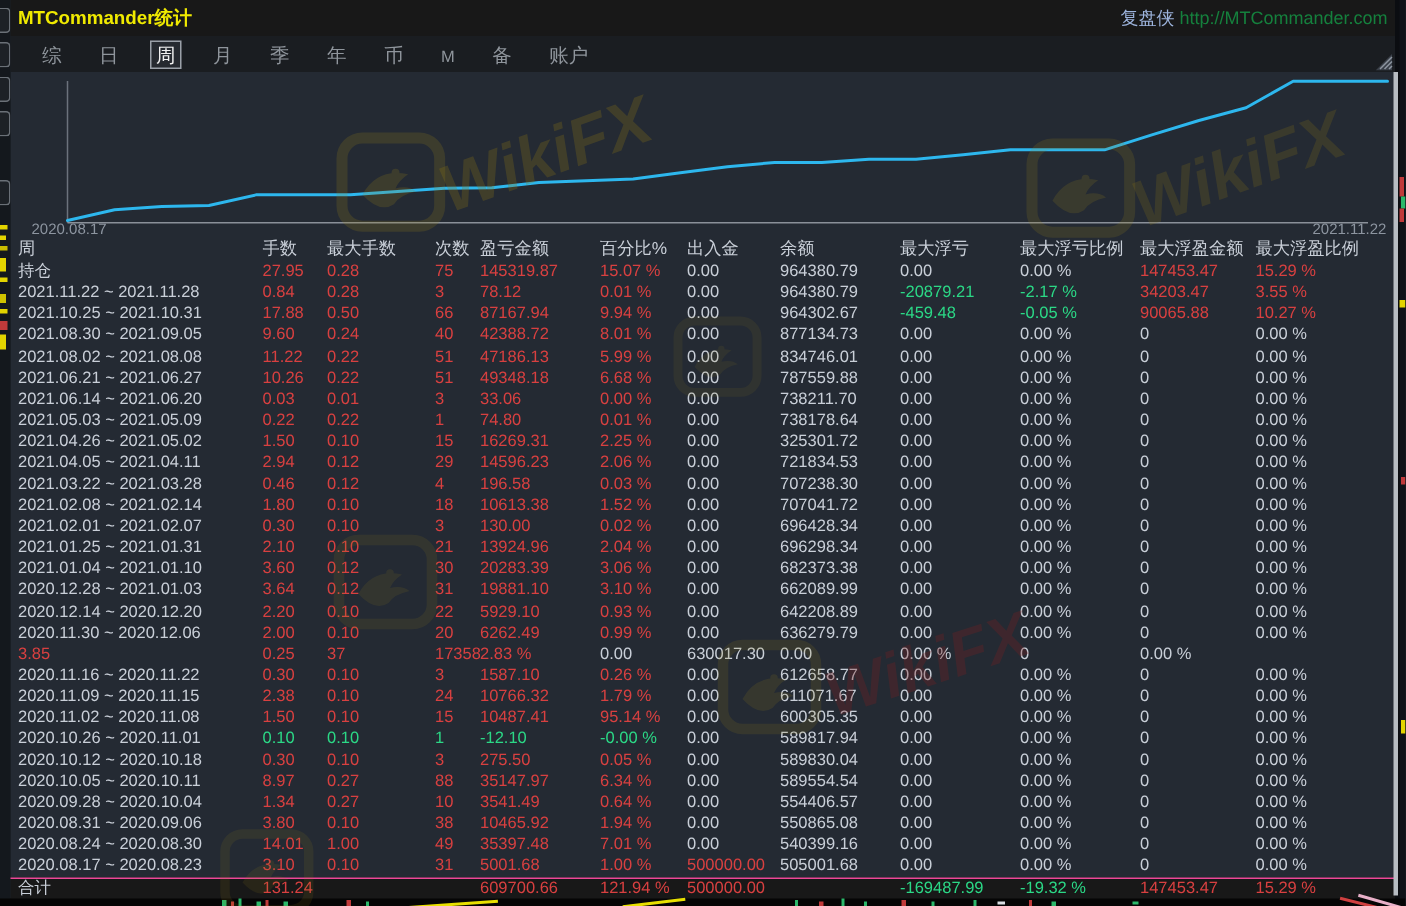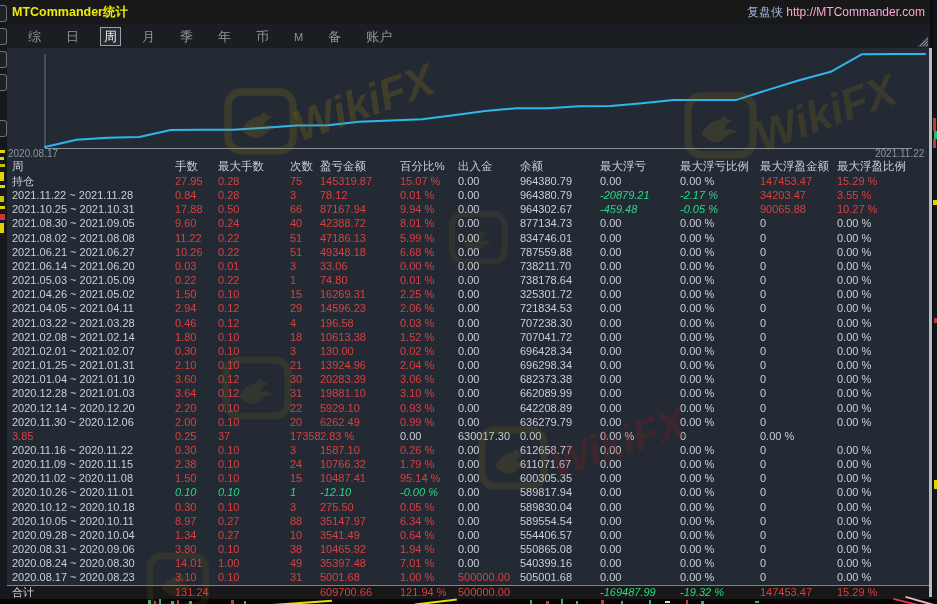--- a/index.html
+++ b/index.html
@@ -13,44 +13,44 @@
   .left-strip{position:absolute;left:0;top:0;width:7px;height:604px;background:#14181d;}
   .mini-btn{position:absolute;left:0;width:6px;height:15px;border:1px solid #6a7077;border-left:none;border-radius:0 3px 3px 0;background:#1d2126;}
   .frag{position:absolute;}
   .right-strip{position:absolute;left:933px;top:0;width:4px;height:604px;background:#101318;}
   .bottom-strip{position:absolute;left:0;top:599px;width:937px;height:5px;background:#050505;}
   
   .window{position:absolute;left:7px;top:0;width:923px;height:599px;background:#242a33;}
   .titlebar{position:absolute;left:0;top:0;right:0;height:24px;background:#181818;}
   .title{position:absolute;left:5px;top:0;line-height:24px;font-size:12.5px;font-weight:bold;color:#f0ea00;}
   .brand{position:absolute;right:5px;top:0;line-height:24px;font-size:12px;color:#9db4dd;}
-  .brand .url{color:#f9a8d4;}
+  .brand .url{color:#15803d;}
   .menubar{position:absolute;left:0;top:24px;right:0;height:24px;background:#1a1d21;}
   .menu-item{display:inline-block;margin-left:17px;margin-top:3px;color:#8f959c;font-size:13px;line-height:17px;padding:0 3px;border:1px solid transparent;cursor:default;}
   .menu-item.small{font-size:11px;}
   .menu-item.active{color:#f2f2f2;border:1px solid #9aa0a8;background:#262a30;}
   .grip{position:absolute;right:1px;top:36px;width:12px;height:11px;}
   
   .chart-svg{position:absolute;left:0;top:46px;width:923px;height:114px;}
   .x-label{position:absolute;font-size:10px;color:#8d95a0;top:148px;}
-  .x-label.start{left:1px;}
+  .x-label.start{left:14px;}
   .x-label.end{left:868px;width:38px;}
   .scrollbar{position:absolute;left:922px;top:48px;width:3px;height:549px;background:#b7bcc2;}
   
   .trow{display:grid;grid-template-columns:163px 43px 72px 30px 80px 58px 62px 80px 80px 80px 77px auto;
         padding-left:5px;height:14.17px;line-height:14.3px;font-size:11px;white-space:nowrap;}
   .thead-row{position:absolute;left:0;right:0;top:159px;height:15px;}
   .thead-row .trow{height:15px;line-height:15px;font-size:11.5px;}
   .tbody{position:absolute;left:0;right:16px;top:174px;}
   .total-row{position:absolute;left:0;right:0;top:585px;height:14px;background:#181818;border-top:1px solid #ec4899;}
   .total-row .trow{height:13px;line-height:13px;}
   .h{color:#c9cfd8;}
   .w{color:#c9cfd8;}
   .r{color:var(--red);}
-  .g{color:var(--green);font-style:italic;}
+  .g{color:var(--green);}
   .cell{overflow:hidden;}
   
   .wm-svg{position:absolute;left:0;top:0;width:937px;height:604px;pointer-events:none;z-index:60;}
 </style>
 </head>
 <body>
 
 <div class="left-strip">
   <div class="mini-btn" style="top:5px"></div>
   <div class="mini-btn" style="top:28px"></div>

